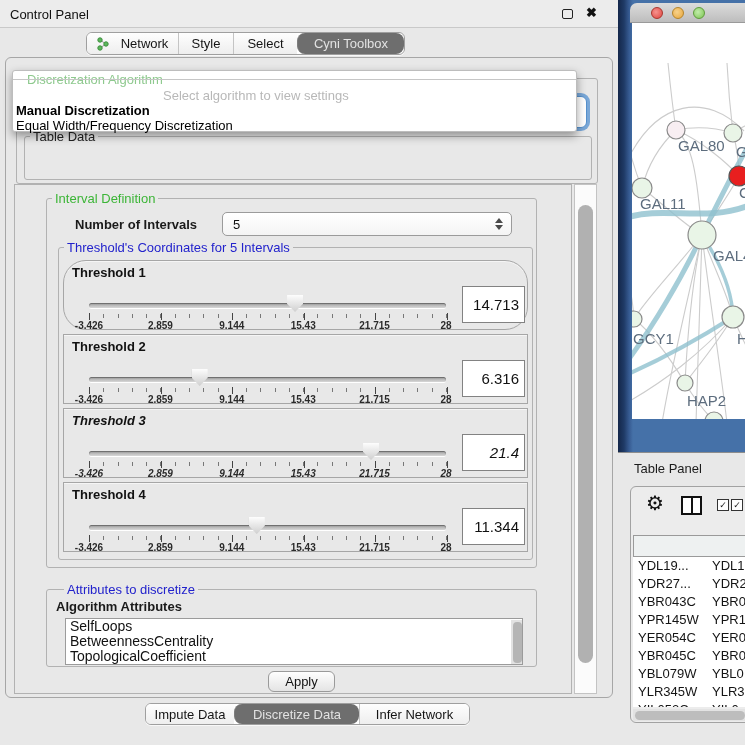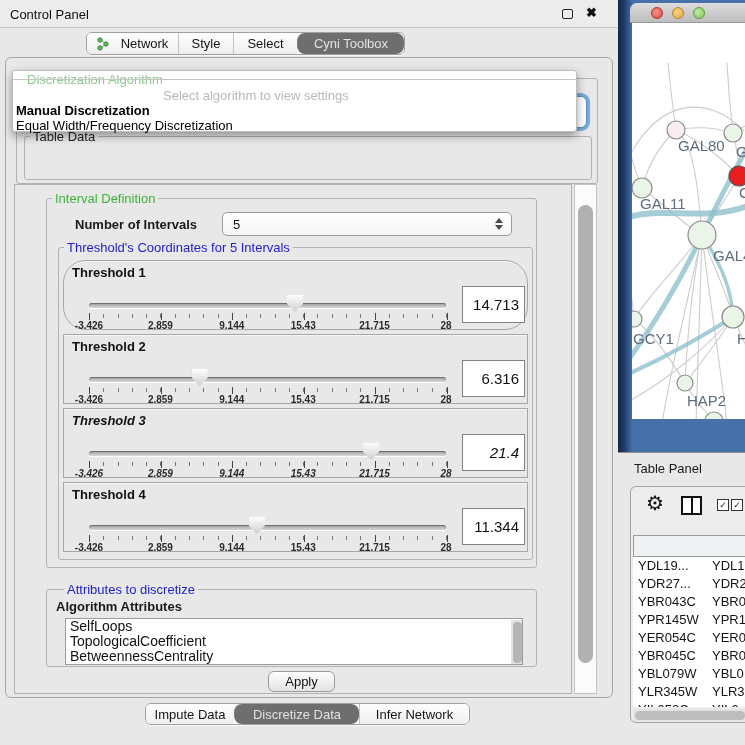--- a/index.html
+++ b/index.html
@@ -290,22 +290,22 @@
       </div>
     <div class="tvalue">11.344</div>
   </div>
 
   <div class="groupbox" style="left:46px;top:589px;width:491px;height:78px;"></div>
   <div class="grouplabel g-blue" style="left:52px;top:582px;margin-left:12px;">Attributes to discretize</div>
   <div style="position:absolute;left:56px;top:599px;font-weight:bold;font-size:13px;">Algorithm Attributes</div>
   <div class="listbox">
     <div>
         <div class="listitem">SelfLoops</div>
+        <div class="listitem">BetweennessCentrality</div>
         <div class="listitem">TopologicalCoefficient</div>
-        <div class="listitem">BetweennessCentrality</div>
       </div>
     <div class="list-sb">
         <div class="th"></div>
       </div>
   </div>
 
   <div class="applybtn">Apply</div>
 
   <div id="bottabs" class="seg-bar">
     <div class="seg s0">

